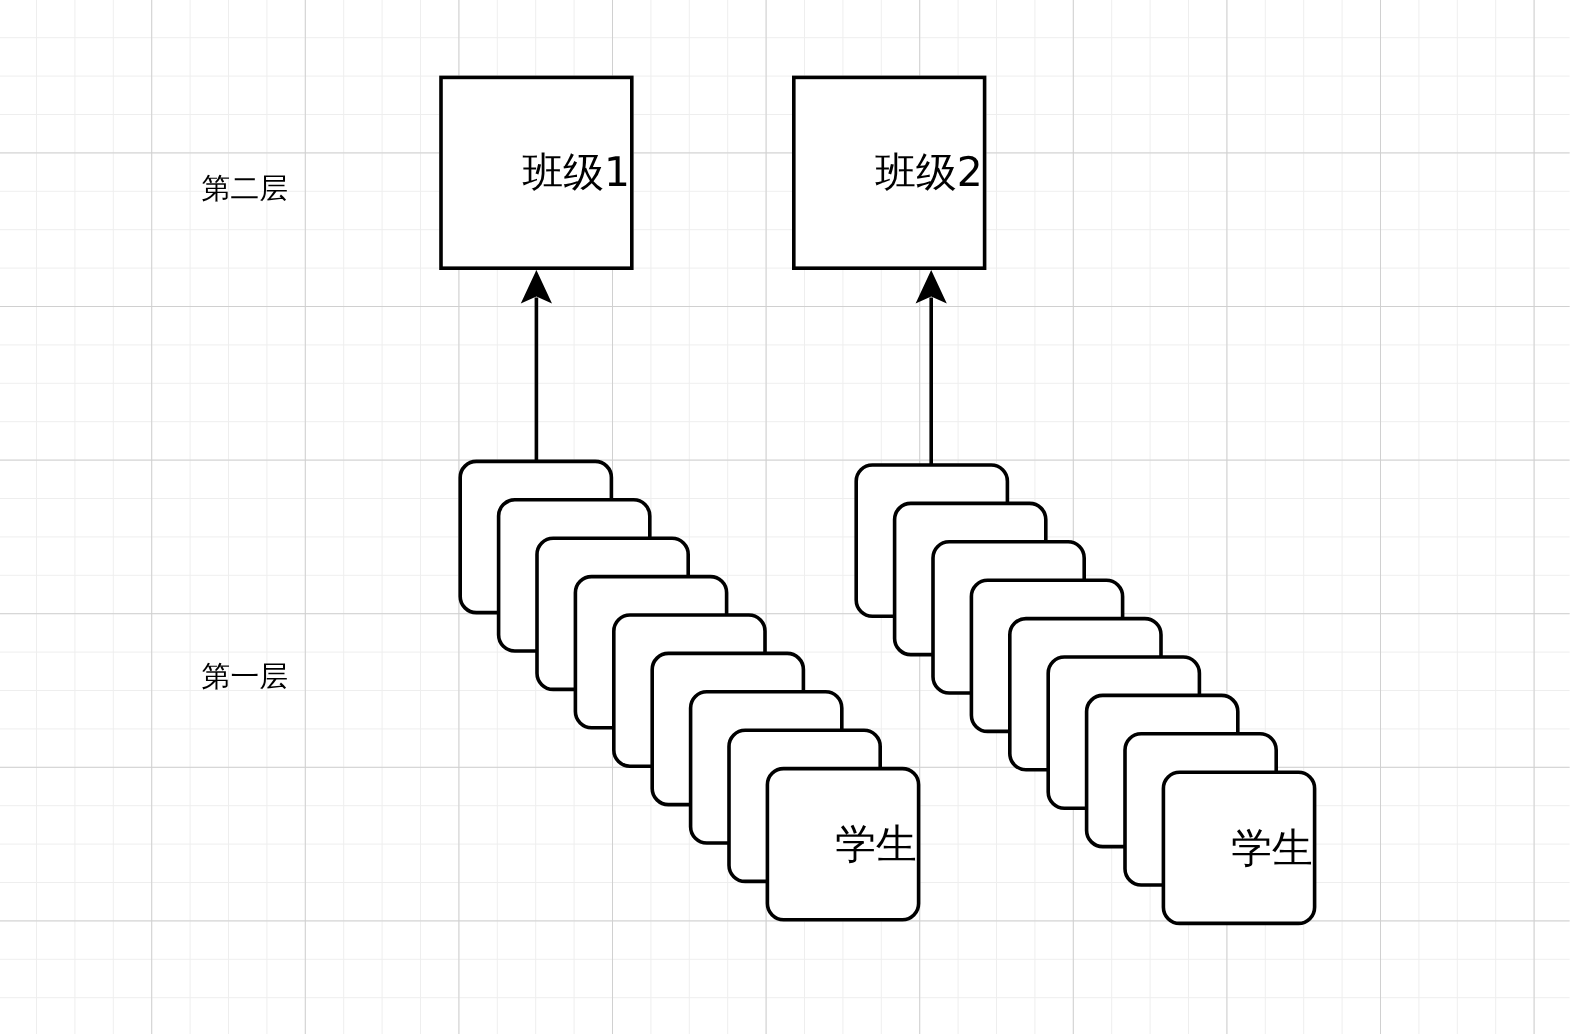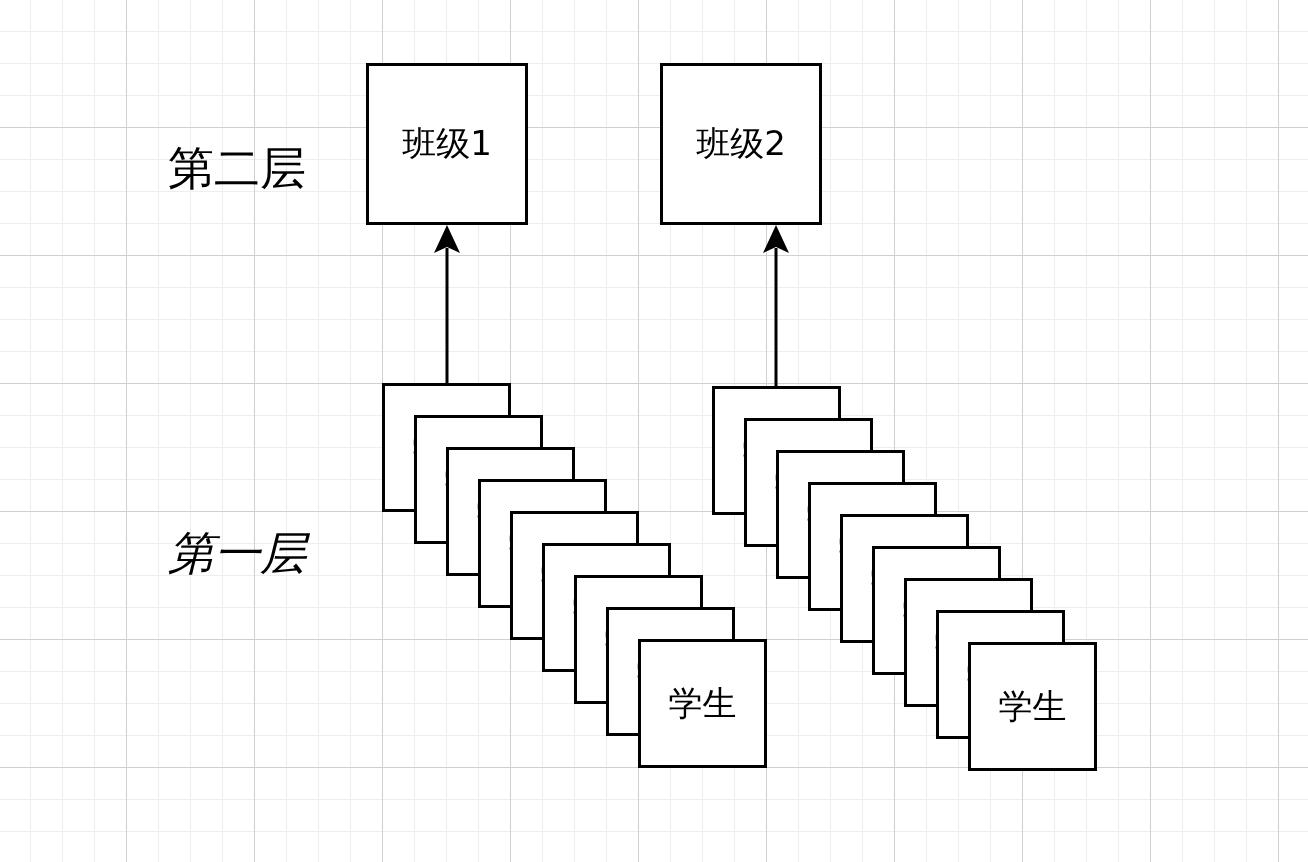--- a/index.html
+++ b/index.html
@@ -9,37 +9,37 @@
     background-image:
       linear-gradient(to right, #d0d0d0 1px, transparent 1px),
       linear-gradient(to bottom, #d0d0d0 1px, transparent 1px),
       linear-gradient(to right, #eeeeee 1px, transparent 1px),
       linear-gradient(to bottom, #eeeeee 1px, transparent 1px);
     background-size: 128px 128px, 128px 128px, 32px 32px, 32px 32px;
     background-position: 126px 0, 0 127px, 30px 0, 0 31px;
     font-family: "DejaVu Sans", "Liberation Sans", sans-serif;
   }
   .layer-label {
-    position: absolute; font-size: 46px; color: #000; white-space: nowrap;
+    position: absolute; font-size: 24px; color: #000; white-space: nowrap;
     line-height: 1;
   }
   .box {
     position: absolute; box-sizing: border-box; background: #fff;
-    border: 3px solid #000; display: flex; align-items: center; justify-content: center;
+    border: 3px solid #000; display: flex; align-items: center; justify-content: flex-end;
     color: #000; white-space: nowrap;
   }
   .class-box { width: 162px; height: 162px; font-size: 34px; }
-  .student-box { width: 129px; height: 129px; font-size: 34px; }
+  .student-box { width: 129px; height: 129px; font-size: 34px; border-radius: 15px; }
   svg.arrows { position: absolute; left: 0; top: 0; pointer-events: none; }
 </style>
 </head>
 <body>
 
 <div class="layer-label" style="left:168px; top:145px;">第二层</div>
-<div class="layer-label" style="left:168px; top:530px;font-style:italic;">第一层</div>
+<div class="layer-label" style="left:168px; top:552px;">第一层</div>
 
 <svg class="arrows" width="1308" height="862">
   <g>
     <line x1="447" y1="384" x2="447" y2="248" stroke="#000" stroke-width="3"></line>
     <path d="M447 225 L460 253 L447 247 L434 253 Z" fill="#000"></path>
   </g>
   <g>
     <line x1="776" y1="387" x2="776" y2="248" stroke="#000" stroke-width="3"></line>
     <path d="M776 225 L789 253 L776 247 L763 253 Z" fill="#000"></path>
   </g>

